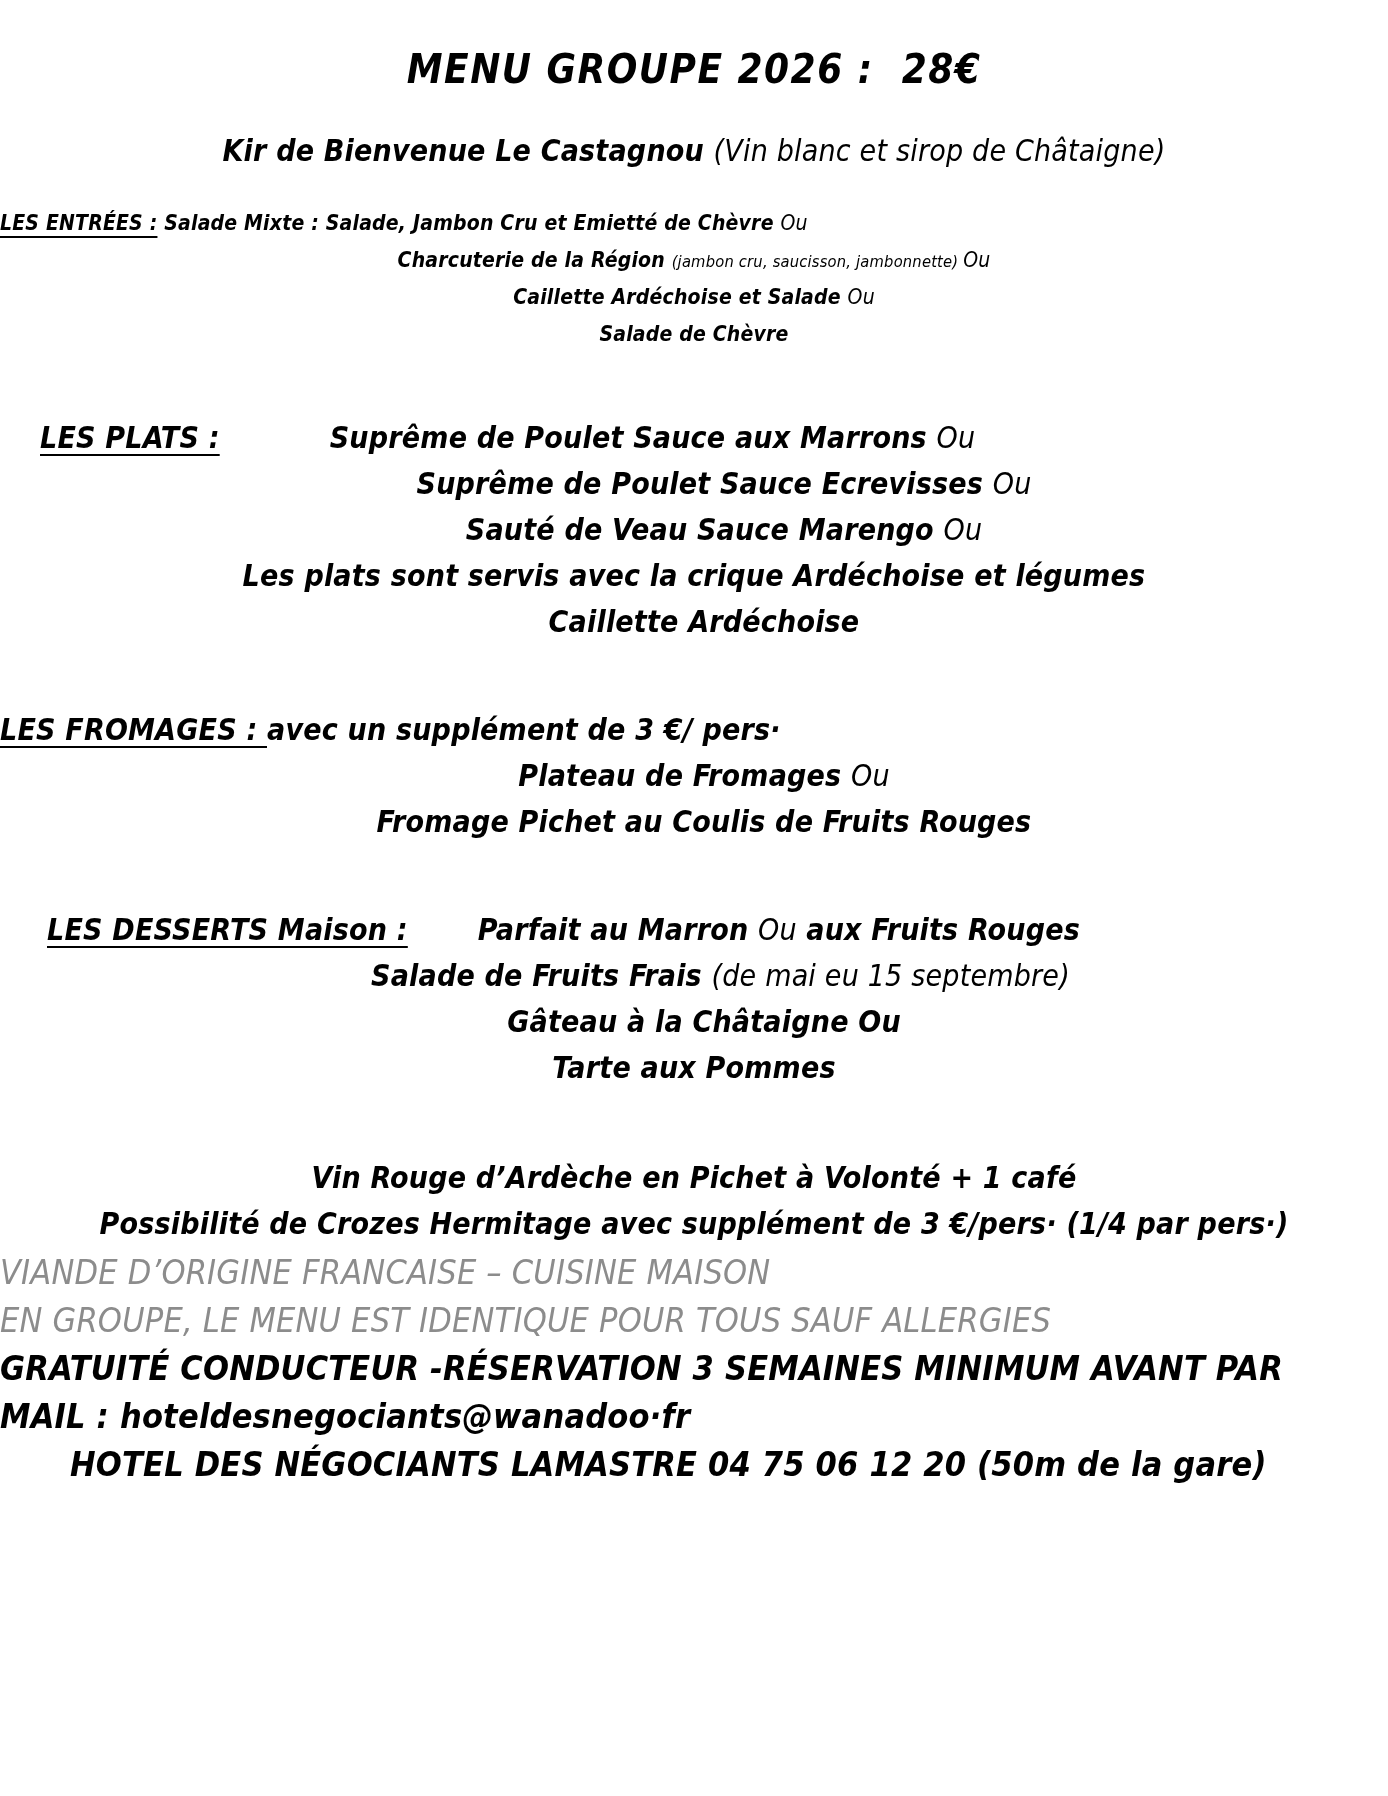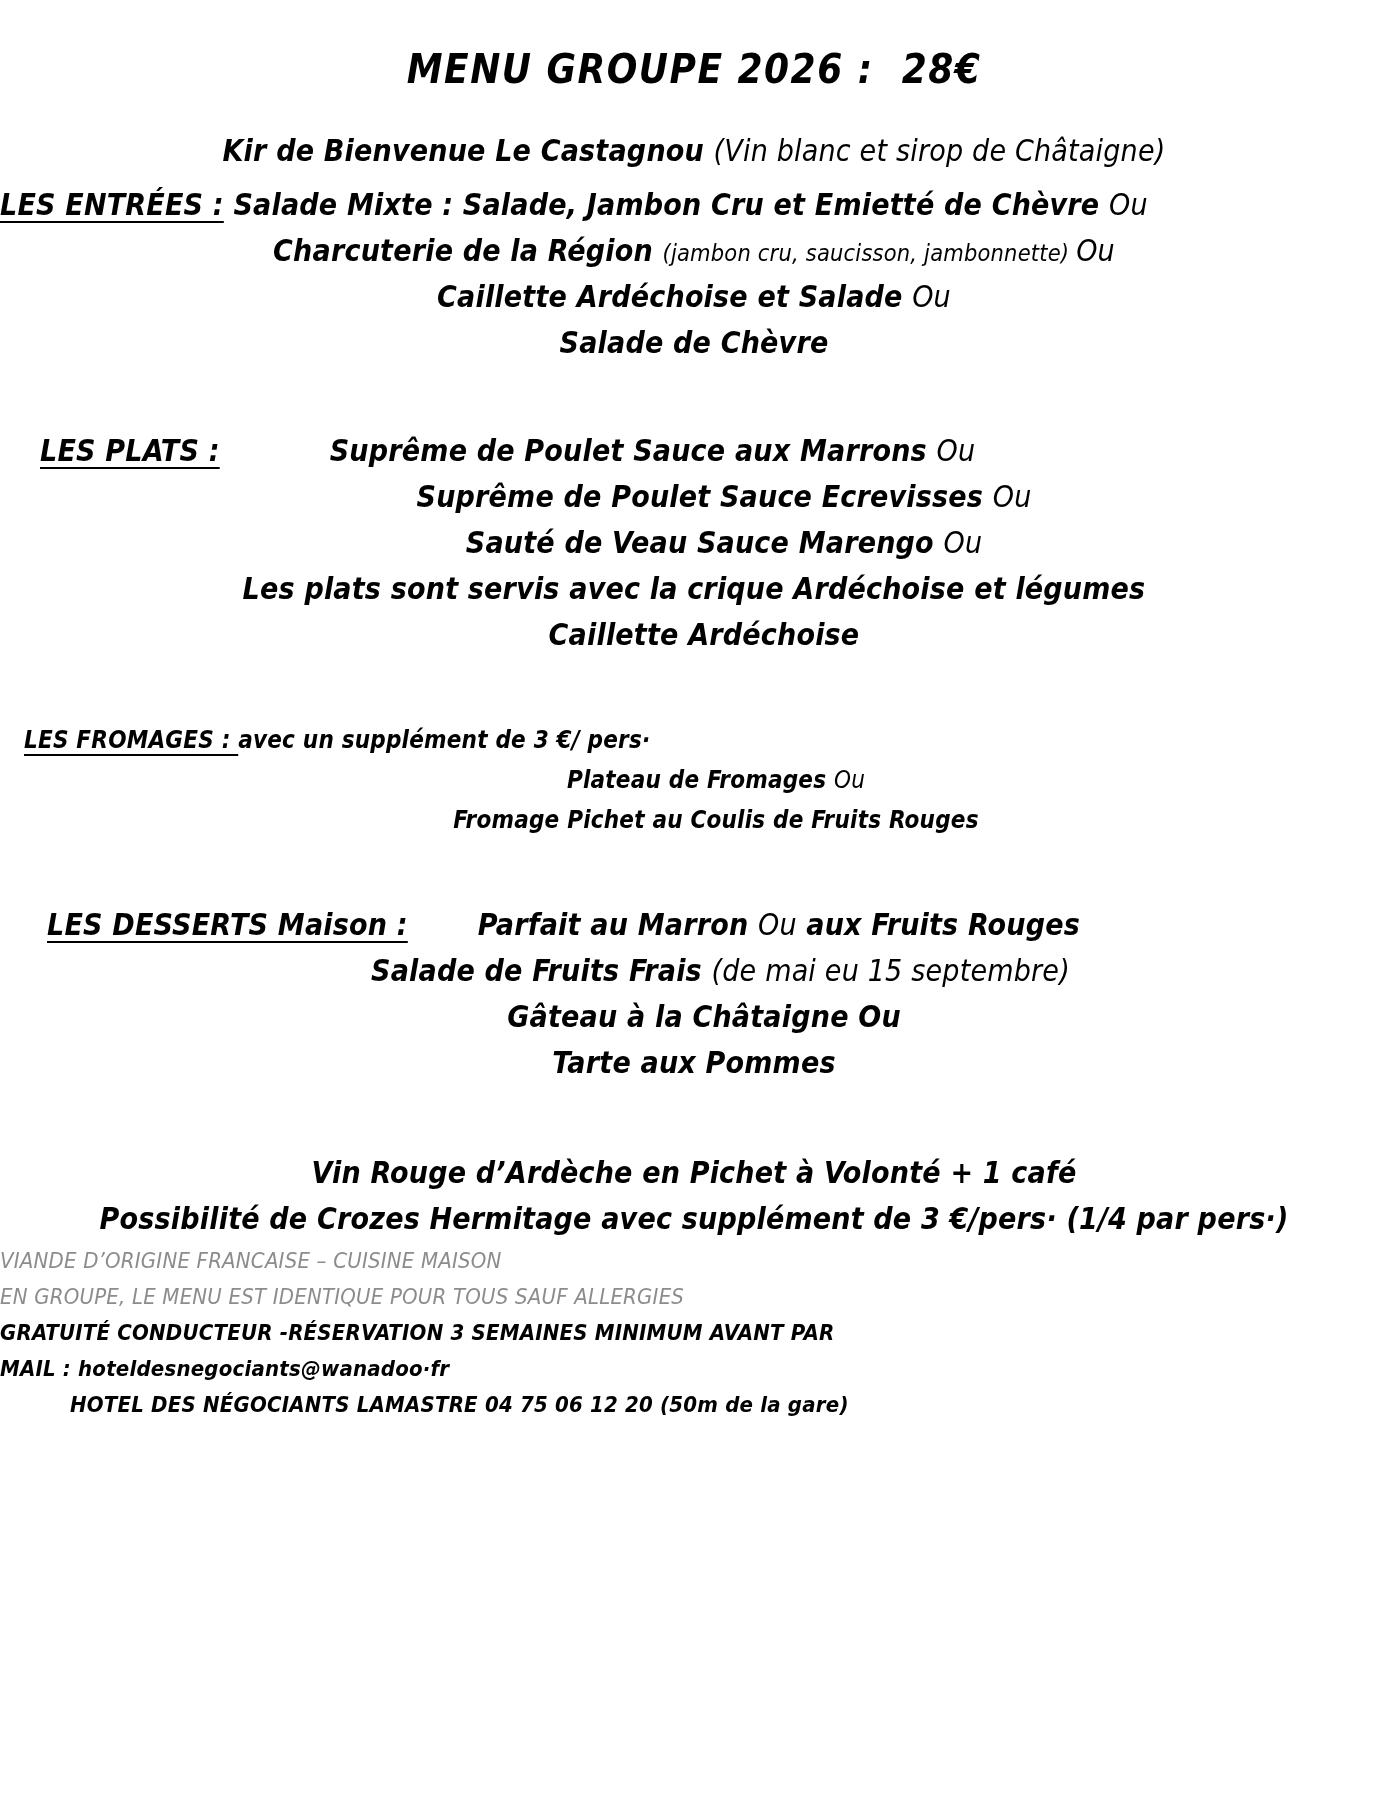--- a/index.html
+++ b/index.html
@@ -75,58 +75,57 @@
     color: #8c8c8c;
     font-weight: 400;
   }
 
   
   .welcome {
     margin-top: 44px;
     font-size: 30px;
   }
   .sec-entrees {
-    margin-top: 24px;
-    font-size: 30px;
+    margin-top: 47px;
+    font-size: 21px;
   }
   .sec-entrees .row { margin-top: 16px; }
   .sec-entrees .row.first { margin-top: 0; }
 
   .sec-plats {
     margin-top: 78px;
     font-size: 30px;
   }
   .sec-plats .row { margin-top: 16px; }
   .sec-plats .row.first { margin-top: 0; padding-left: 40px; }
 
   .sec-fromages {
     margin-top: 78px;
-    font-size: 24px;
-    padding-left: 24px;
+    font-size: 30px;
   }
   .sec-fromages .row { margin-top: 16px; }
   .sec-fromages .row.first { margin-top: 0; }
 
   .sec-desserts {
     margin-top: 78px;
     font-size: 30px;
   }
   .sec-desserts .row { margin-top: 16px; }
   .sec-desserts .row.first { margin-top: 0; padding-left: 47px; }
 
   .sec-boissons {
     margin-top: 80px;
     font-size: 30px;
   }
   .sec-boissons .row { margin-top: 16px; }
   .sec-boissons .row.first { margin-top: 8px; }
 
   .sec-notes {
     margin-top: 16px;
-    font-size: 22px;
+    font-size: 34px;
   }
   .sec-notes .row { margin-top: 14px; }
   .sec-notes .row.first { margin-top: 0; }
 
   .indent-lead {
     display: inline-block;
   }
 </style>
 </head>
 <body>

